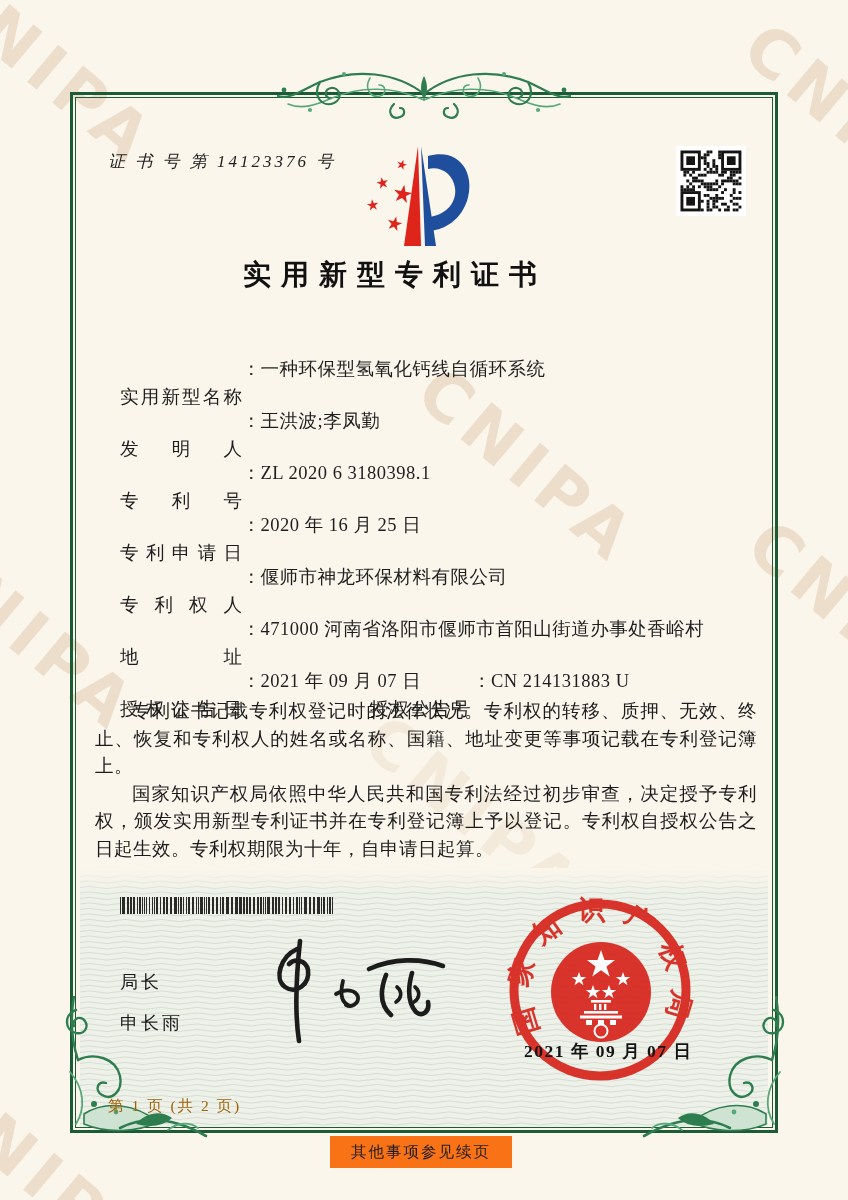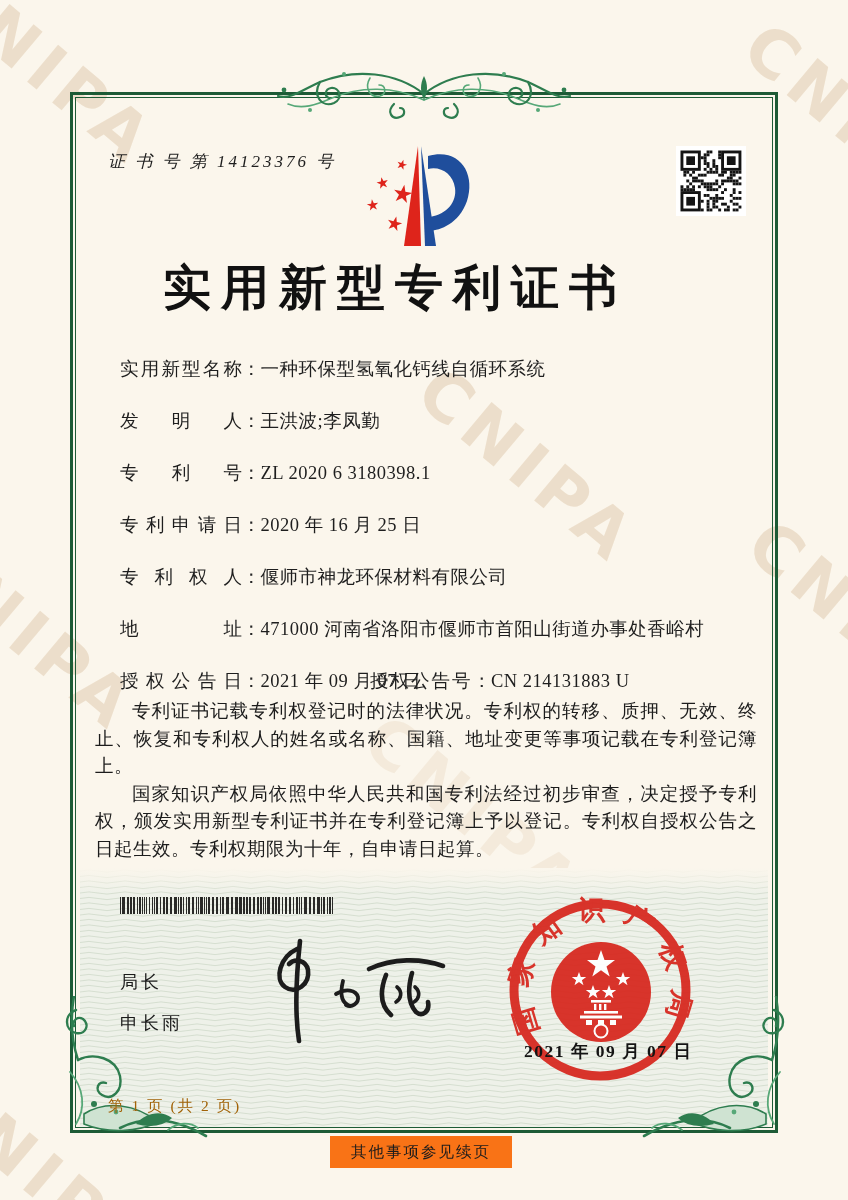--- a/index.html
+++ b/index.html
@@ -31,29 +31,29 @@
   
   .cert-no{
     position:absolute;left:108px;top:150px;z-index:3;
     font-size:17px;letter-spacing:3px;color:#1e1e1e;font-style:italic;
   }
   .qr{position:absolute;left:676px;top:146px;width:70px;height:70px;background:#fff;z-index:3;}
   .logo{position:absolute;left:352px;top:140px;width:130px;height:114px;z-index:3;}
   .logo .star{position:absolute;color:#de241b;line-height:1;font-family:"DejaVu Sans",sans-serif;}
   .title{
     position:absolute;left:0;width:780px;top:256px;z-index:3;
-    text-align:center;font-size:48px;font-weight:bold;letter-spacing:10px;
+    text-align:center;font-size:28px;font-weight:bold;letter-spacing:10px;
     color:#111;text-indent:10px;
   }
   
   .fields{position:absolute;left:120px;top:356px;width:646px;z-index:3;font-size:18.5px;}
   .frow{position:relative;height:52px;}
   .flabel{
     display:inline-block;width:122px;vertical-align:top;
-    text-align:justify;text-align-last:justify;color:#1e1e1e;
+    text-align:justify;text-align-last:justify;color:#1e1e1e;margin-top:28px;
   }
   .fcolon{display:inline-block;}
   .fvalue{display:inline-block;color:#1e1e1e;letter-spacing:.5px;}
   .fgroup2{position:absolute;left:250px;top:0;white-space:nowrap;}
   .fgroup2 .flabel{width:auto;letter-spacing:2px;}
   
   .body-text{
     position:absolute;left:95px;top:698px;width:662px;z-index:3;
     font-size:18.5px;line-height:27.5px;letter-spacing:.5px;color:#1c1c1c;
     text-align:justify;

